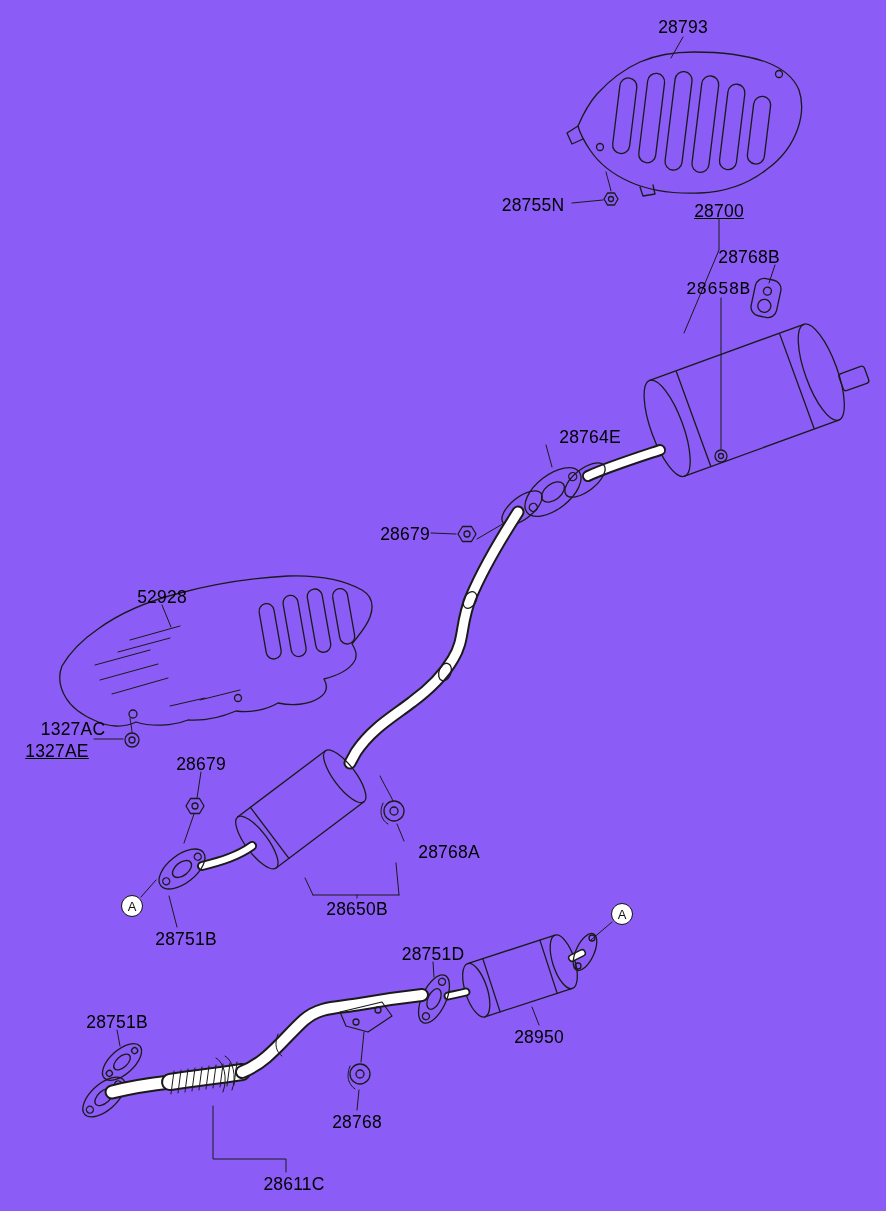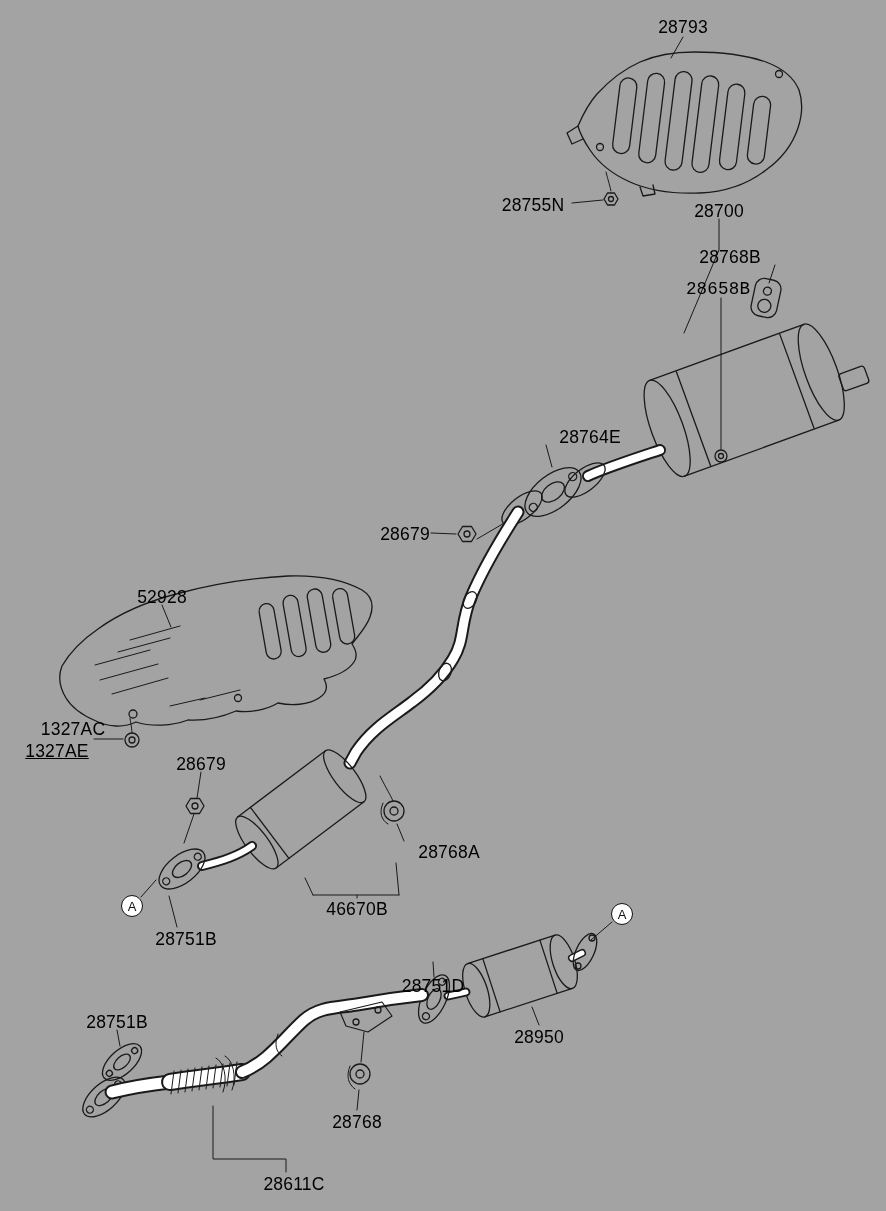--- a/index.html
+++ b/index.html
@@ -1,20 +1,20 @@
 <!DOCTYPE html>
 <html><head>
 <meta charset="utf-8">
 <style>
   html, body { margin: 0; padding: 0; background: #ffffff; }
   .canvas {
     position: relative;
     width: 886px;
     height: 1211px;
-    background: #a3a3a3;
+    background: #8b5cf6;
     overflow: hidden;
     font-family: "Liberation Sans", sans-serif;
   }
   svg.diagram { position: absolute; left: 0; top: 0; width: 886px; height: 1211px; }
   .part-label {
     position: absolute;
     transform: translateX(-50%);
     font-size: 17.5px;
     line-height: 20px;
     color: #000000;
@@ -251,33 +251,33 @@
         <circle cx="360" cy="1074" r="10"></circle>
         <circle cx="360" cy="1074" r="4"></circle>
         <path d="M350,1066 C346,1076 348,1084 355,1089" stroke-width="1"></path>
       </g>
 
     </g>
   </svg>
 
   <div class="part-label" style="left:683px; top:17px;">28793</div>
   <div class="part-label" style="left:533px; top:195px;">28755N</div>
-  <div class="part-label" style="left:719px; top:201px;">28700</div>
-  <div class="part-label" style="left:730px; top:247px;">28768B</div>
+  <div class="part-label" style="left:719px; top:201px;text-decoration:underline;">28700</div>
+  <div class="part-label" style="left:749px; top:247px;">28768B</div>
   <div class="part-label" style="left:718px; top:279px;font-family:Liberation Mono, monospace;">28658B</div>
   <div class="part-label" style="left:546px; top:427px;margin-left:44px;">28764E</div>
   <div class="part-label" style="left:405px; top:524px;">28679</div>
   <div class="part-label" style="left:162px; top:587px;">52928</div>
   <div class="part-label" style="left:57px;  top:719px;margin-left:16px;">1327AC</div>
   <div class="part-label" style="left:57px;  top:741px;text-decoration:underline;">1327AE</div>
   <div class="part-label" style="left:201px; top:754px;">28679</div>
   <div class="part-label" style="left:409px; top:842px;margin-left:40px;">28768A</div>
-  <div class="part-label" style="left:357px; top:899px;">46670B</div>
+  <div class="part-label" style="left:357px; top:899px;">28650B</div>
   <div class="part-label" style="left:186px; top:929px;">28751B</div>
-  <div class="part-label" style="left:433px; top:944px;margin-top:32px;">28751D</div>
+  <div class="part-label" style="left:433px; top:944px;">28751D</div>
   <div class="part-label" style="left:539px; top:1027px;">28950</div>
   <div class="part-label" style="left:117px; top:1012px;">28751B</div>
   <div class="part-label" style="left:357px; top:1112px;">28768</div>
   <div class="part-label" style="left:286px; top:1174px;margin-left:8px;">28611C</div>
 
   <div class="marker" style="left:121px; top:895px;">A</div>
   <div class="marker" style="left:611px; top:903px;">A</div>
 
 </div>
 

